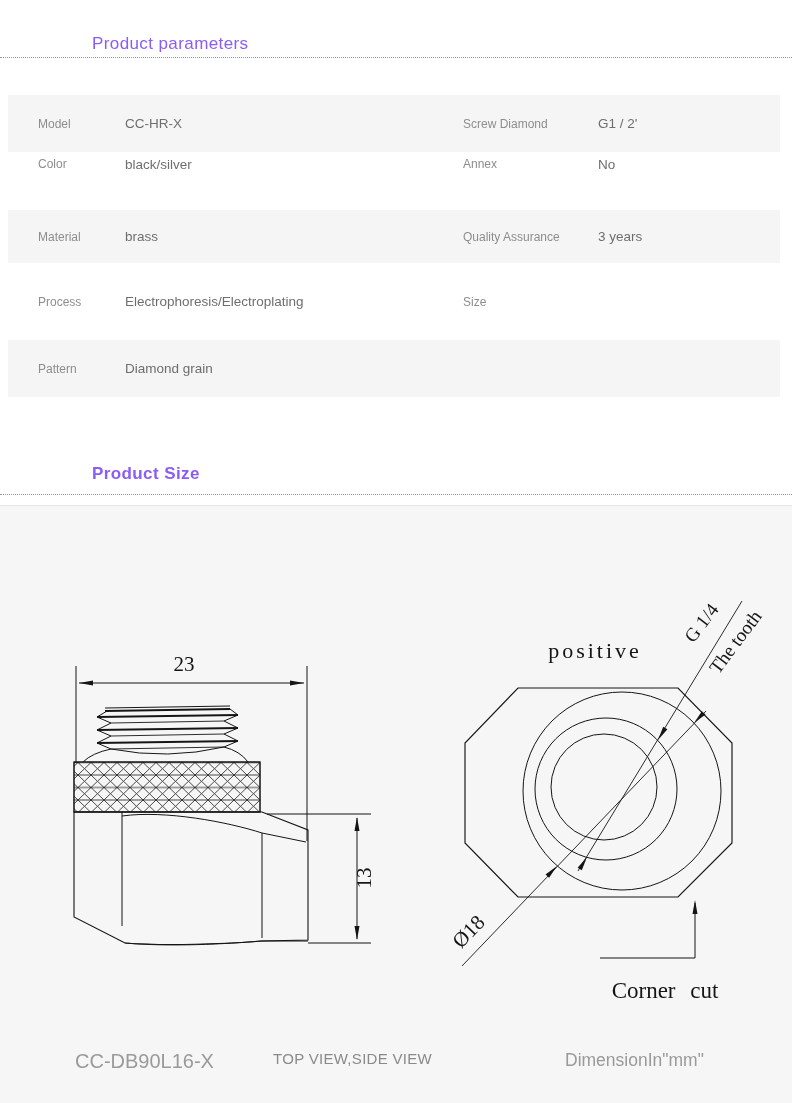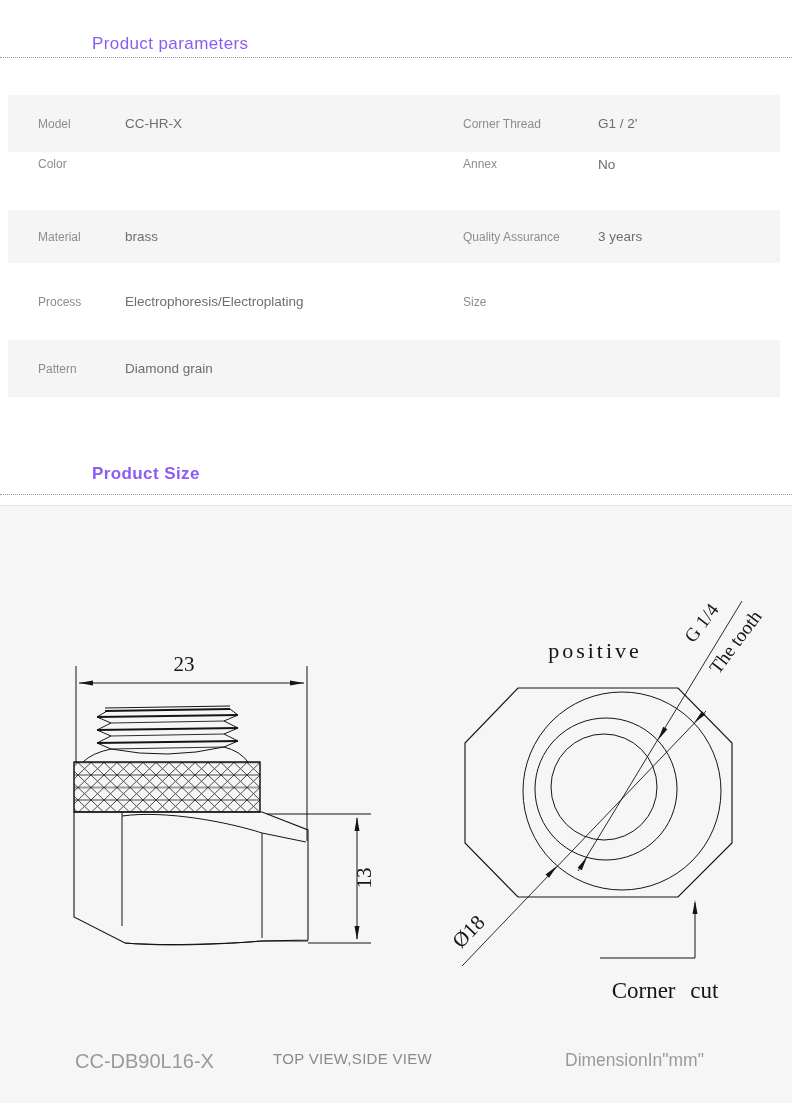--- a/index.html
+++ b/index.html
@@ -29,25 +29,26 @@
 
 <div class="page">
 
   <div class="section-title" style="top:34px;">Product parameters</div>
   <div class="dotted-sep" style="top:57px;"></div>
 
   <div>
     <div class="param-row gray" style="top:95px;height:57px;">
       <div class="cell lbl c-l1">Model</div>
       <div class="cell val c-v1">CC-HR-X</div>
-      <div class="cell lbl c-l2">Corner Thread</div>
+      <div class="cell lbl c-l2">Screw Diamond</div>
       <div class="cell val c-v2">G1 / 2'</div>
     </div>
     <div class="param-row" style="top:135px;height:58px;text-decoration:underline;">
       <div class="cell lbl c-l1">Color</div>
+      <div class="cell val c-v1">black/silver</div>
       <div class="cell lbl c-l2">Annex</div>
       <div class="cell val c-v2">No</div>
     </div>
     <div class="param-row gray" style="top:210px;height:53px;">
       <div class="cell lbl c-l1">Material</div>
       <div class="cell val c-v1">brass</div>
       <div class="cell lbl c-l2">Quality Assurance</div>
       <div class="cell val c-v2">3 years</div>
     </div>
     <div class="param-row" style="top:263px;height:77px;">

